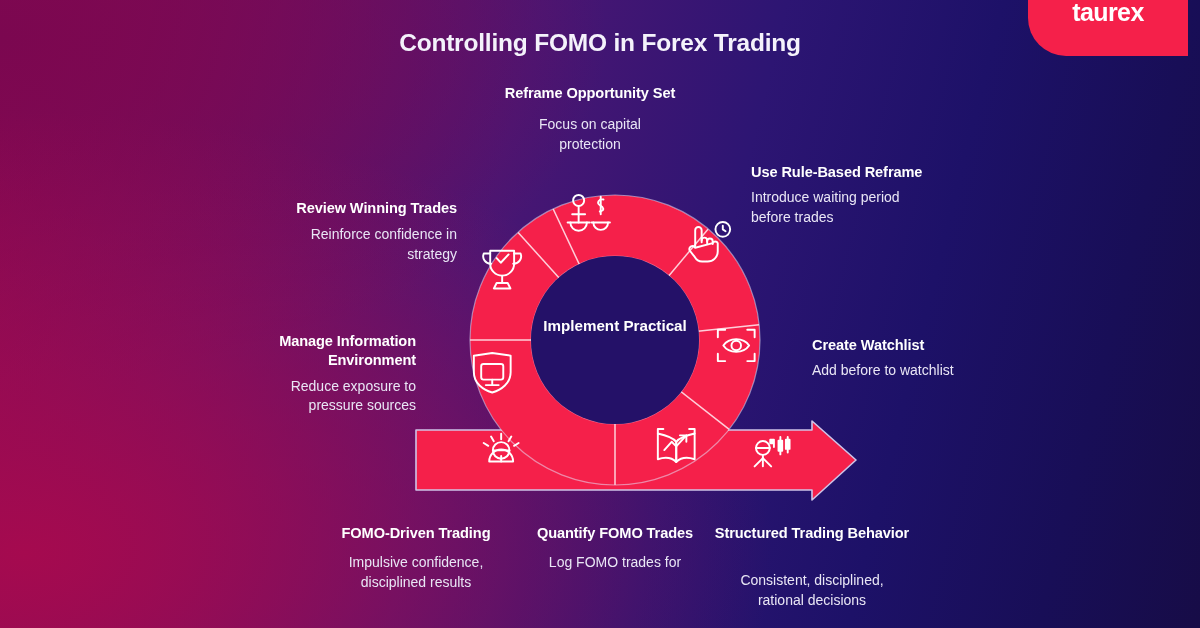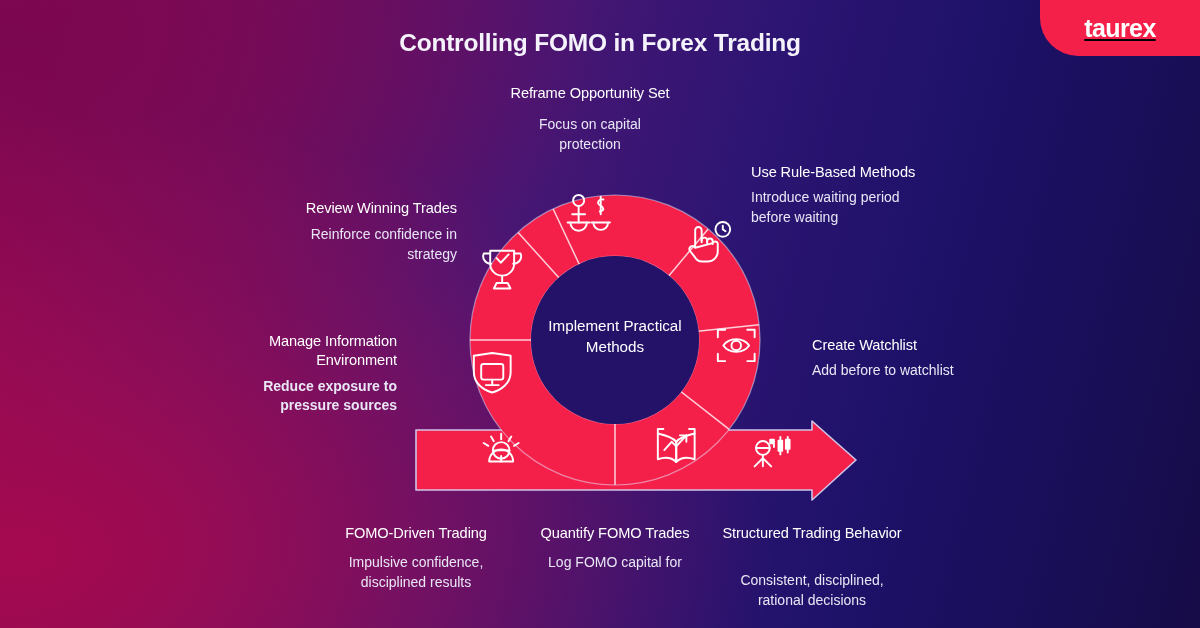--- a/index.html
+++ b/index.html
@@ -15,25 +15,25 @@
     position:relative;
     width:1200px; height:628px;
     overflow:hidden;
     background:
       radial-gradient(120% 135% at 2% 88%, #a50a4f 0%, rgba(165,10,79,0) 52%),
       radial-gradient(110% 120% at 0% 6%, #7b0750 0%, rgba(123,7,80,0) 46%),
       linear-gradient(104deg, #8d0a52 0%, #6c1063 21%, #4a1673 40%, #2d1573 58%, #1d1168 74%, #180e57 88%, #170c47 100%);
   }
   
   #logo {
-    position:absolute; top:0; right:0;
+    position:absolute; top:0; right:12px;
     width:160px; height:56px;
     background:#f5204a;
     border-bottom-left-radius:38px;
-    display:flex; align-items:center; justify-content:center;text-decoration:underline;
+    display:flex; align-items:flex-start; justify-content:center;
   }
   #logo .wordmark {
     color:#ffffff;
     font-size:25px;
     font-weight:bold;
     letter-spacing:-0.6px;
     line-height:1;
   }
   
   #title {
@@ -42,51 +42,51 @@
     color:#f4f2fb;
     font-size:24.5px;
     font-weight:bold;
     letter-spacing:-0.2px;
   }
   
   #diagram { position:absolute; left:0; top:0; width:1200px; height:628px; }
   
   .label { position:absolute; color:#ffffff; }
   .label .lh {
-    font-size:14.6px; font-weight:normal; line-height:1.32;
+    font-size:14.6px; font-weight:bold; line-height:1.32;
     color:#ffffff; margin-bottom:6px; letter-spacing:-0.1px;
   }
   .label .ld {
     font-size:14px; font-weight:normal; line-height:1.38;
     color:#e9e6f5;
   }
   .al-r { text-align:right; }
   .al-l { text-align:left; }
   .al-c { text-align:center; }
 
   #lbl-reframe   { left:440px;  top:84px;  width:300px; }
   #lbl-reframe .ld { margin-top:12px; }
   #lbl-delays    { left:751px;  top:163px; width:230px; }
   #lbl-watchlist { left:797px;  top:336px; width:230px;margin-left:15px; }
   #lbl-review    { left:243px;  top:199px; width:214px; }
   #lbl-review .ld { margin-top:7px; }
-  #lbl-manage    { left:197px;  top:332px; width:200px; }
-  #lbl-manage .ld { margin-top:5px;font-weight:bold; }
+  #lbl-manage    { left:216px;  top:332px; width:200px; }
+  #lbl-manage .ld { margin-top:5px; }
   #lbl-fomo      { left:316px;  top:524px; width:200px; }
   #lbl-fomo .ld  { margin-top:10px; }
   #lbl-quantify  { left:515px;  top:524px; width:200px; }
   #lbl-quantify .ld { margin-top:10px; }
   #lbl-structured{ left:712px;  top:524px; width:200px; }
   #lbl-structured .ld { margin-top:28px; }
 
   
   #center-text {
     position:absolute; left:515px; top:316px; width:200px;
     text-align:center; color:#ffffff;
-    font-size:15.2px; font-weight:normal; line-height:1.38;
+    font-size:15.2px; font-weight:bold; line-height:1.38;
   }
 </style>
 </head>
 <body>
 
 <div id="stage">
 
   <div id="logo">
     <span class="wordmark">taurex</span>
   </div>
@@ -213,36 +213,35 @@
         <path d="M36,6 L43,6 a8,8 0 0,1 -8,11"></path>
         <path d="M23,30 L23,38"></path>
         <path d="M14,44 h18 l-3,-6 h-12 Z"></path>
         <path d="M17,11 L21.5,16 L30,7"></path>
       </g>
     </g>
   </svg>
 
   <div id="center-text">
     <div>Implement Practical</div>
-    <div>Methods</div>
   </div>
 
   <div class="label al-c" id="lbl-reframe">
     <div class="lh">Reframe Opportunity Set</div>
     <div class="ld">
       <div>Focus on capital</div>
       <div>protection</div>
     </div>
   </div>
 
   <div class="label al-l" id="lbl-delays">
-    <div class="lh">Use Rule-Based Methods</div>
+    <div class="lh">Use Rule-Based Reframe</div>
     <div class="ld">
       <div>Introduce waiting period</div>
-      <div>before waiting</div>
+      <div>before trades</div>
     </div>
   </div>
 
   <div class="label al-l" id="lbl-watchlist">
     <div class="lh">Create Watchlist</div>
     <div class="ld">
       <div>Add before to watchlist</div>
     </div>
   </div>
 
@@ -250,21 +249,21 @@
     <div class="lh">Structured Trading Behavior</div>
     <div class="ld">
       <div>Consistent, disciplined,</div>
       <div>rational decisions</div>
     </div>
   </div>
 
   <div class="label al-c" id="lbl-quantify">
     <div class="lh">Quantify FOMO Trades</div>
     <div class="ld">
-      <div>Log FOMO capital for</div>
+      <div>Log FOMO trades for</div>
     </div>
   </div>
 
   <div class="label al-c" id="lbl-fomo">
     <div class="lh">FOMO-Driven Trading</div>
     <div class="ld">
       <div>Impulsive confidence,</div>
       <div>disciplined results</div>
     </div>
   </div>

